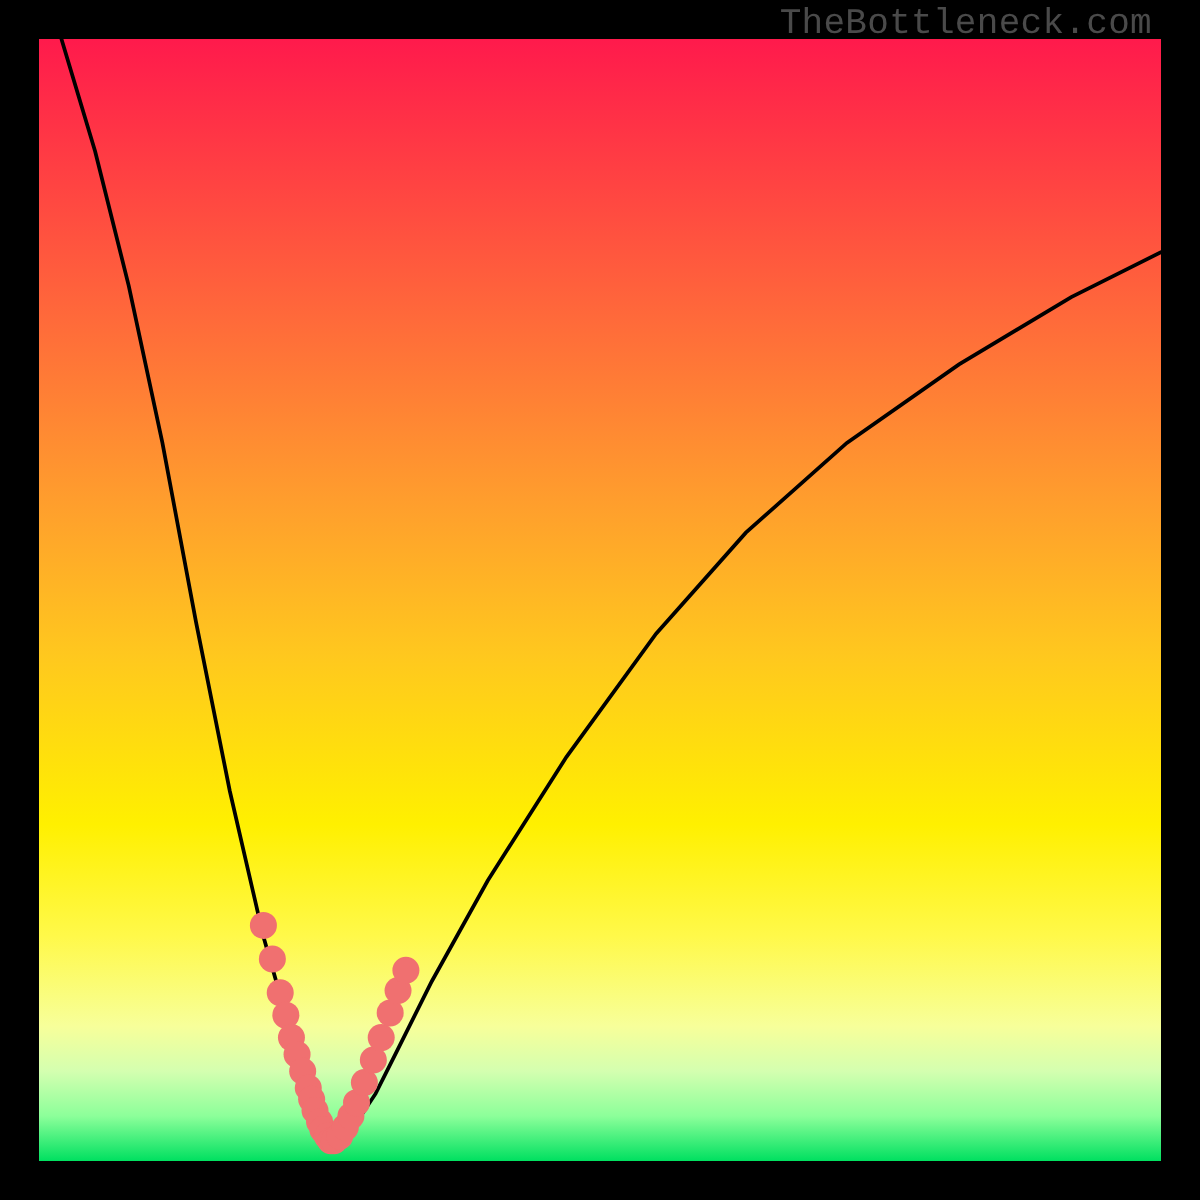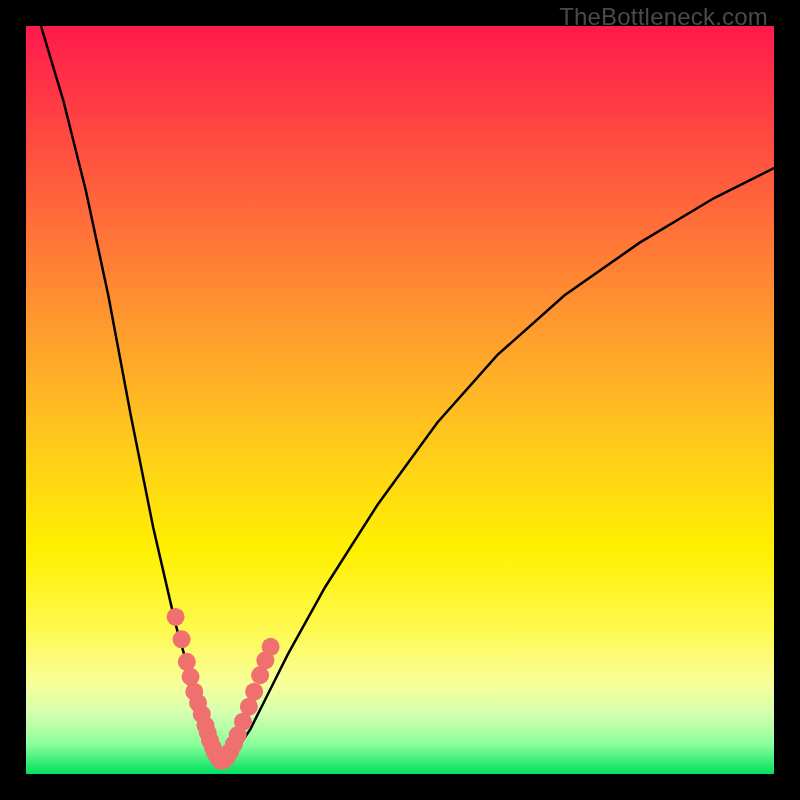--- a/index.html
+++ b/index.html
@@ -11,20 +11,21 @@
     background: #000;
     font-family: Arial, Helvetica, sans-serif;
   }
   .frame {
     position: absolute;
     left: 0;
     top: 0;
     width: 776px;
     height: 800px;
     background: #000;
+    font-family: Liberation Mono, monospace;
   }
   .plot {
     position: absolute;
     left: 26px;
     top: 26px;
     width: 748px;
     height: 748px;
     background: linear-gradient(
       to bottom,
       #ff1a4c 0%,

